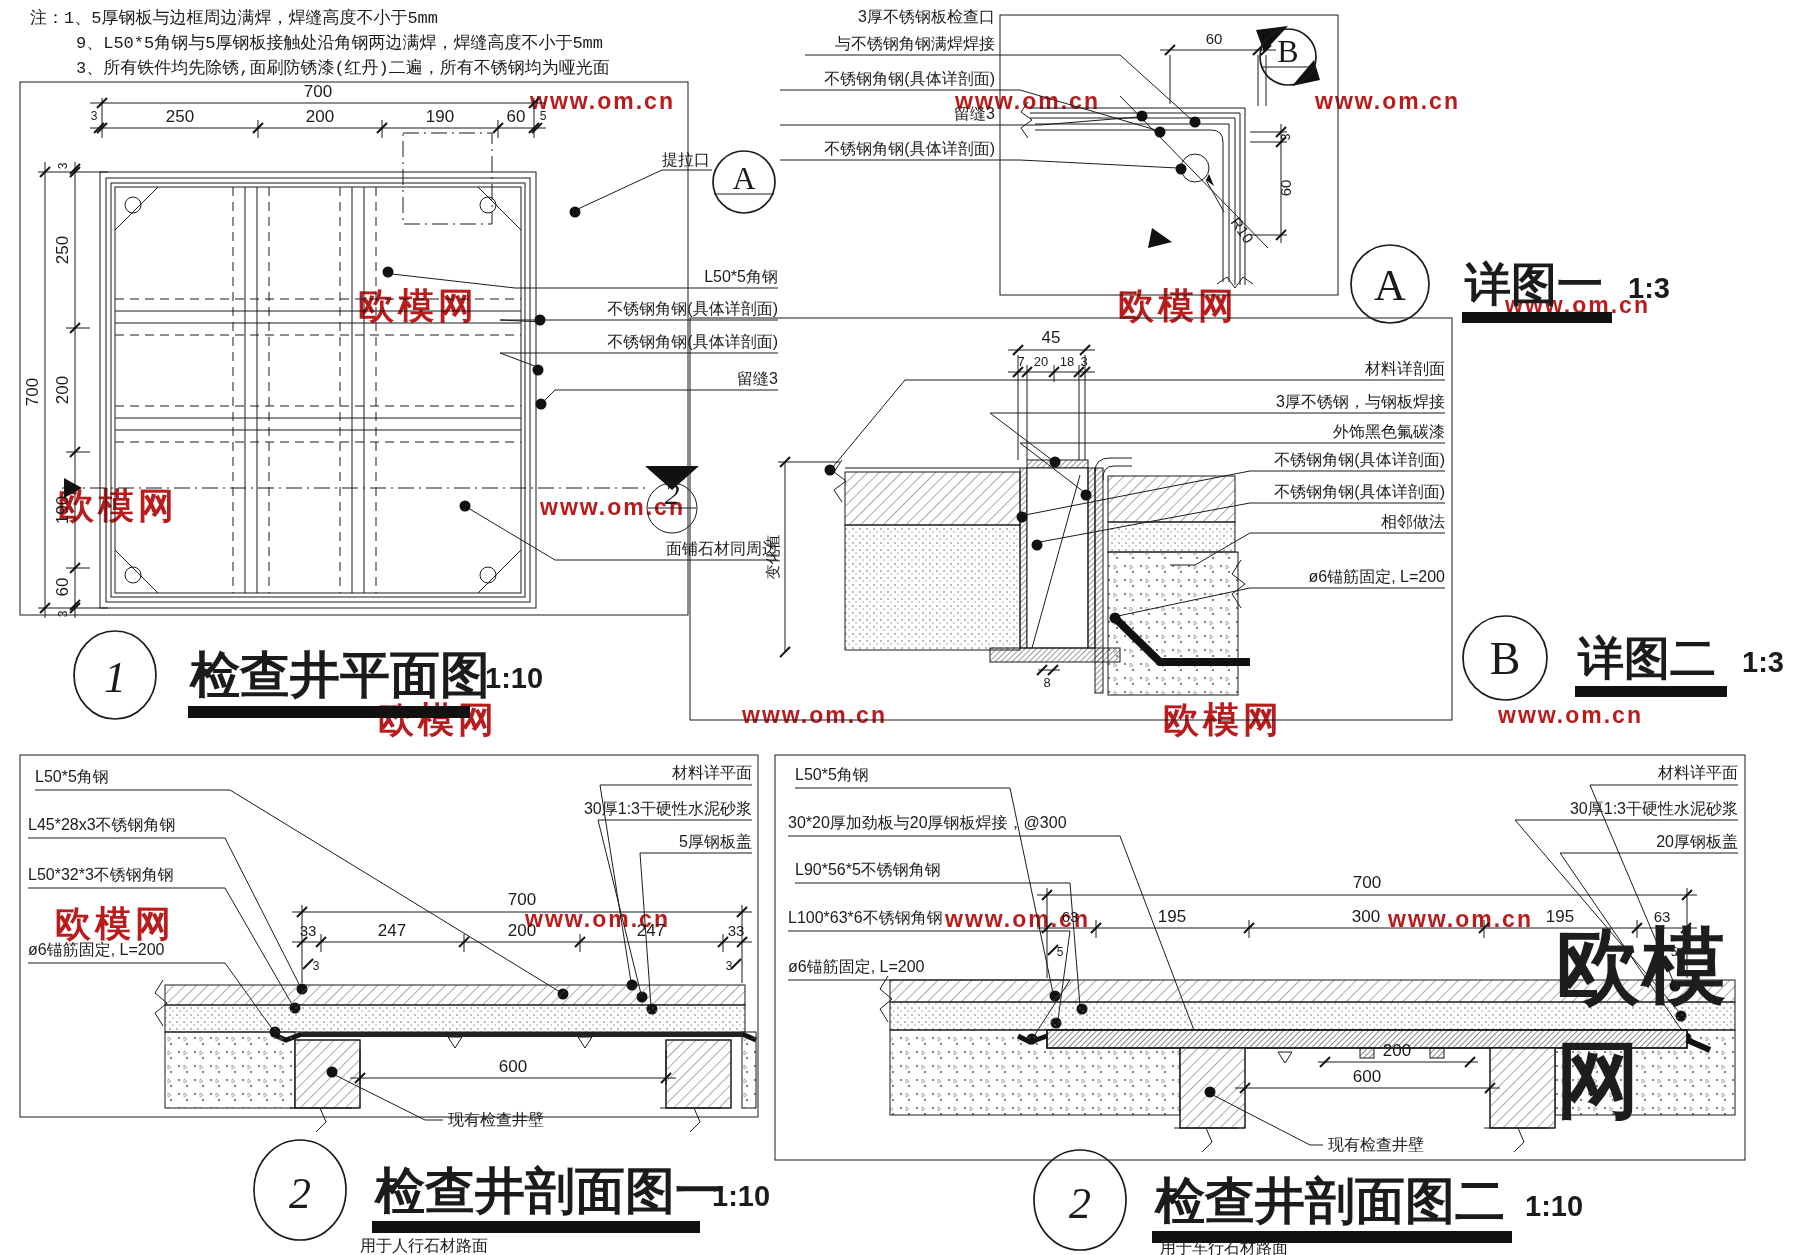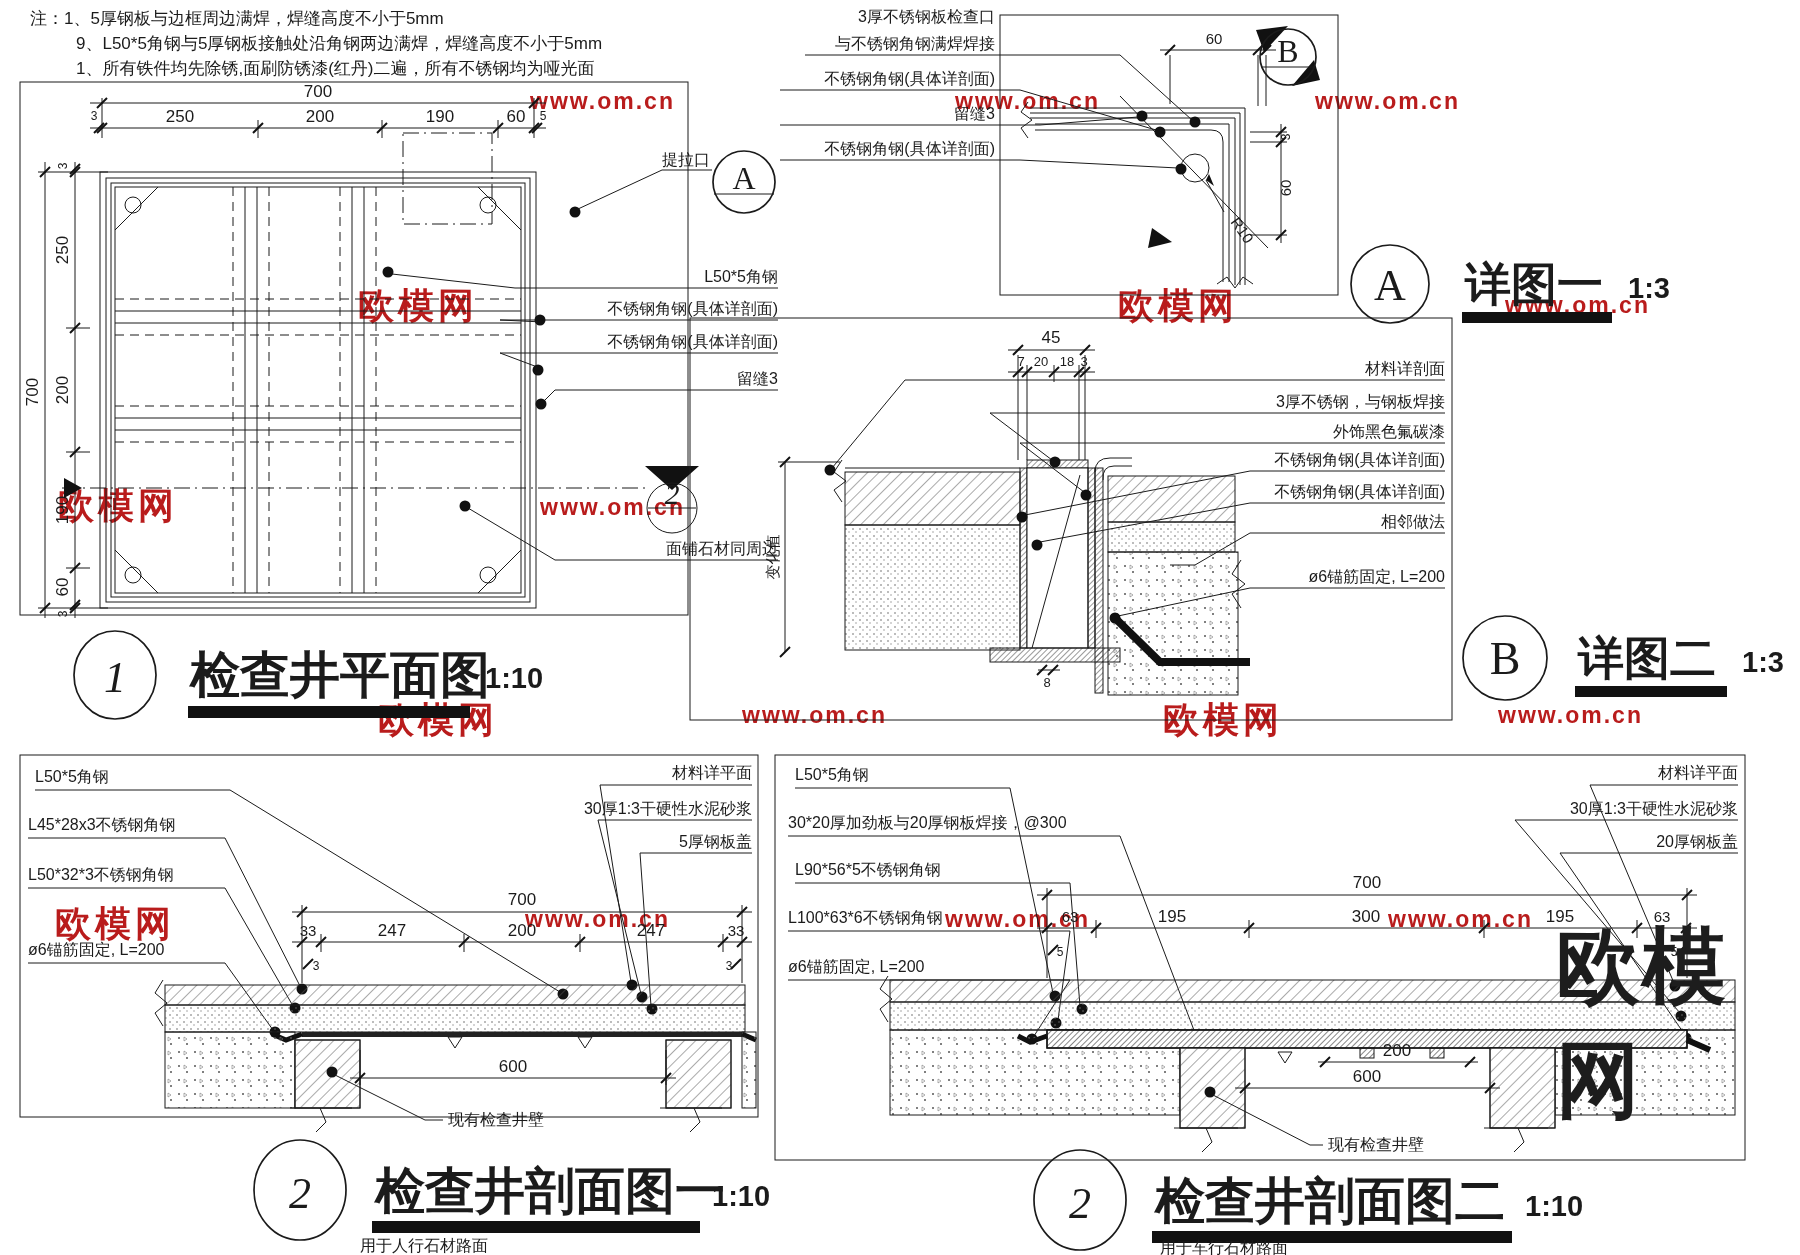--- a/index.html
+++ b/index.html
@@ -41,24 +41,24 @@
   <div class="w wsite abs" style="left:540px;top:494px;">www.om.cn</div>
   <div class="w wbrand abs" style="left:378px;top:696px;">欧模网</div>
   <div class="w wsite abs" style="left:742px;top:702px;">www.om.cn</div>
   <div class="w wbrand abs" style="left:1163px;top:696px;">欧模网</div>
   <div class="w wsite abs" style="left:1498px;top:702px;">www.om.cn</div>
   <div class="w wbrand abs" style="left:55px;top:900px;">欧模网</div>
   <div class="w wsite abs" style="left:525px;top:906px;">www.om.cn</div>
   <div class="w wsite abs" style="left:945px;top:906px;">www.om.cn</div>
   <div class="w wsite abs" style="left:1388px;top:906px;">www.om.cn</div>
 
-  <div class="abs notes" style="left:30px;top:6px;">
+  <div class="abs notes" style="left:30px;top:6px;font-family:Liberation Mono, monospace;">
     <div><span>注：</span><span>1、5厚钢板与边框周边满焊，焊缝高度不小于5mm</span></div>
     <div style="padding-left:46px;">9、L50*5角钢与5厚钢板接触处沿角钢两边满焊，焊缝高度不小于5mm</div>
-    <div style="padding-left:46px;">1、所有铁件均先除锈,面刷防锈漆(红丹)二遍，所有不锈钢均为哑光面</div>
+    <div style="padding-left:46px;">3、所有铁件均先除锈,面刷防锈漆(红丹)二遍，所有不锈钢均为哑光面</div>
   </div>
 
   <svg class="abs" style="left:0;top:70px;" width="800" height="700" viewBox="0 0 800 700">
     <defs>
       <g id="tk">
           <line x1="-5" y1="5" x2="5" y2="-5" stroke="#111" stroke-width="2"></line>
         </g>
       <g id="dt">
           <circle r="5.5" fill="#111"></circle>
         </g>

